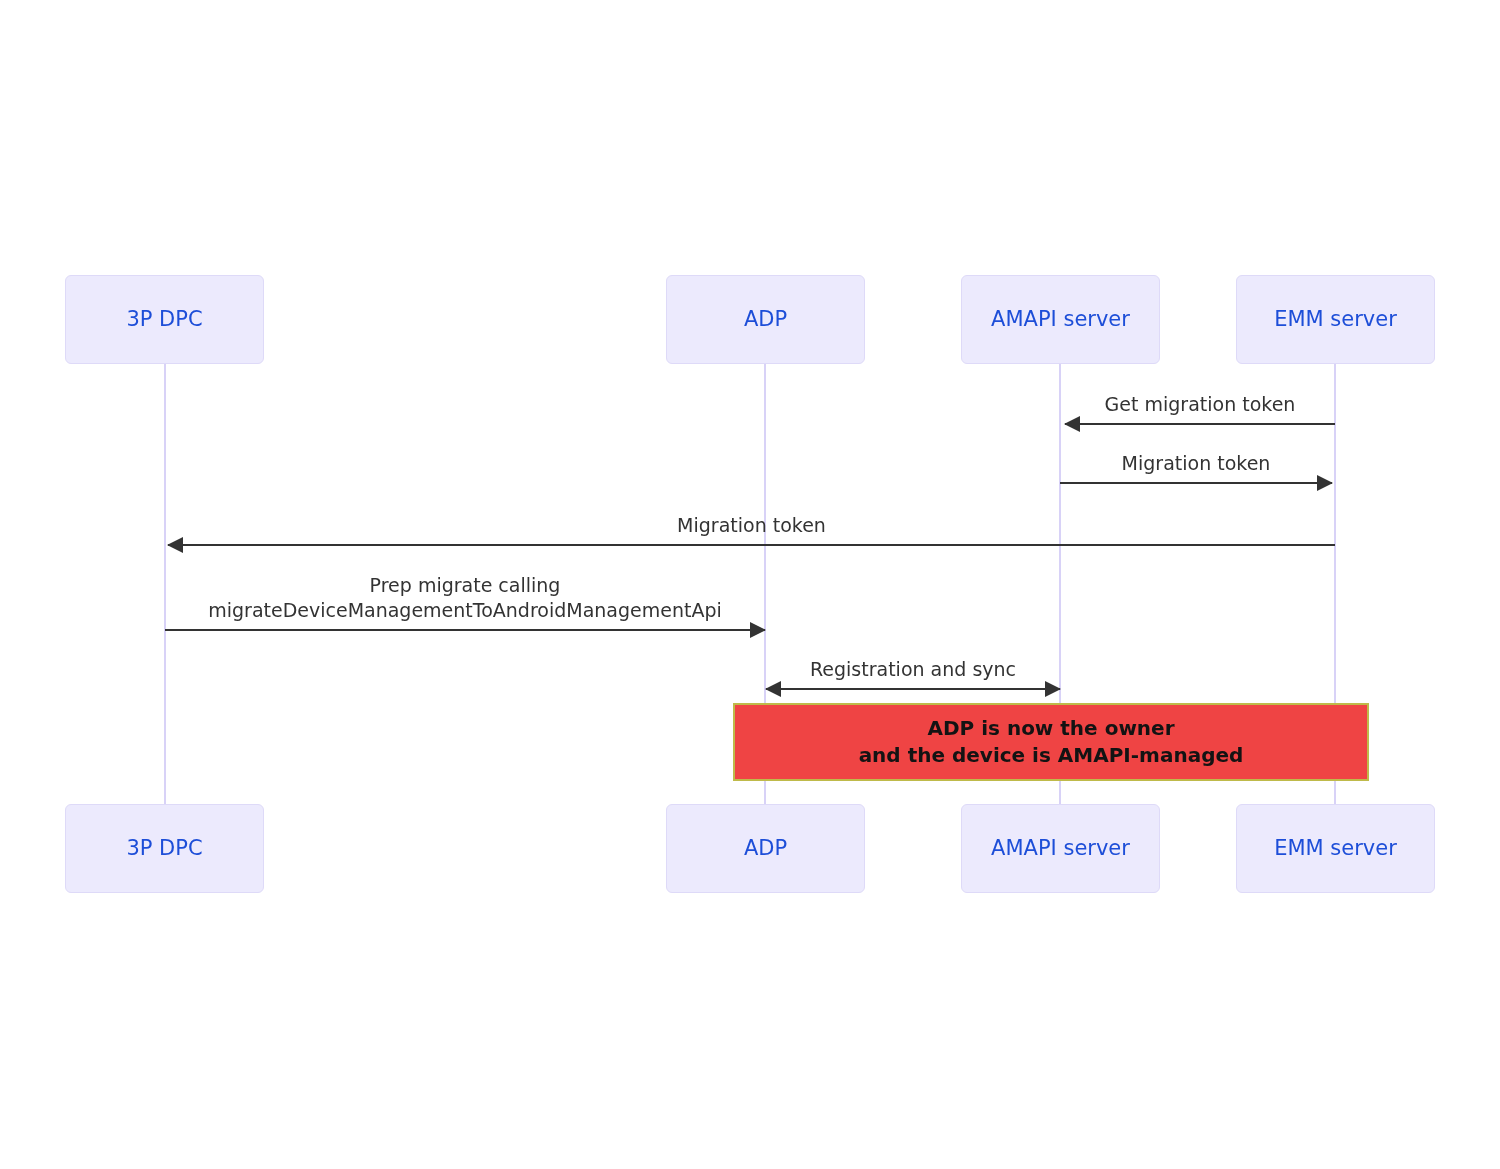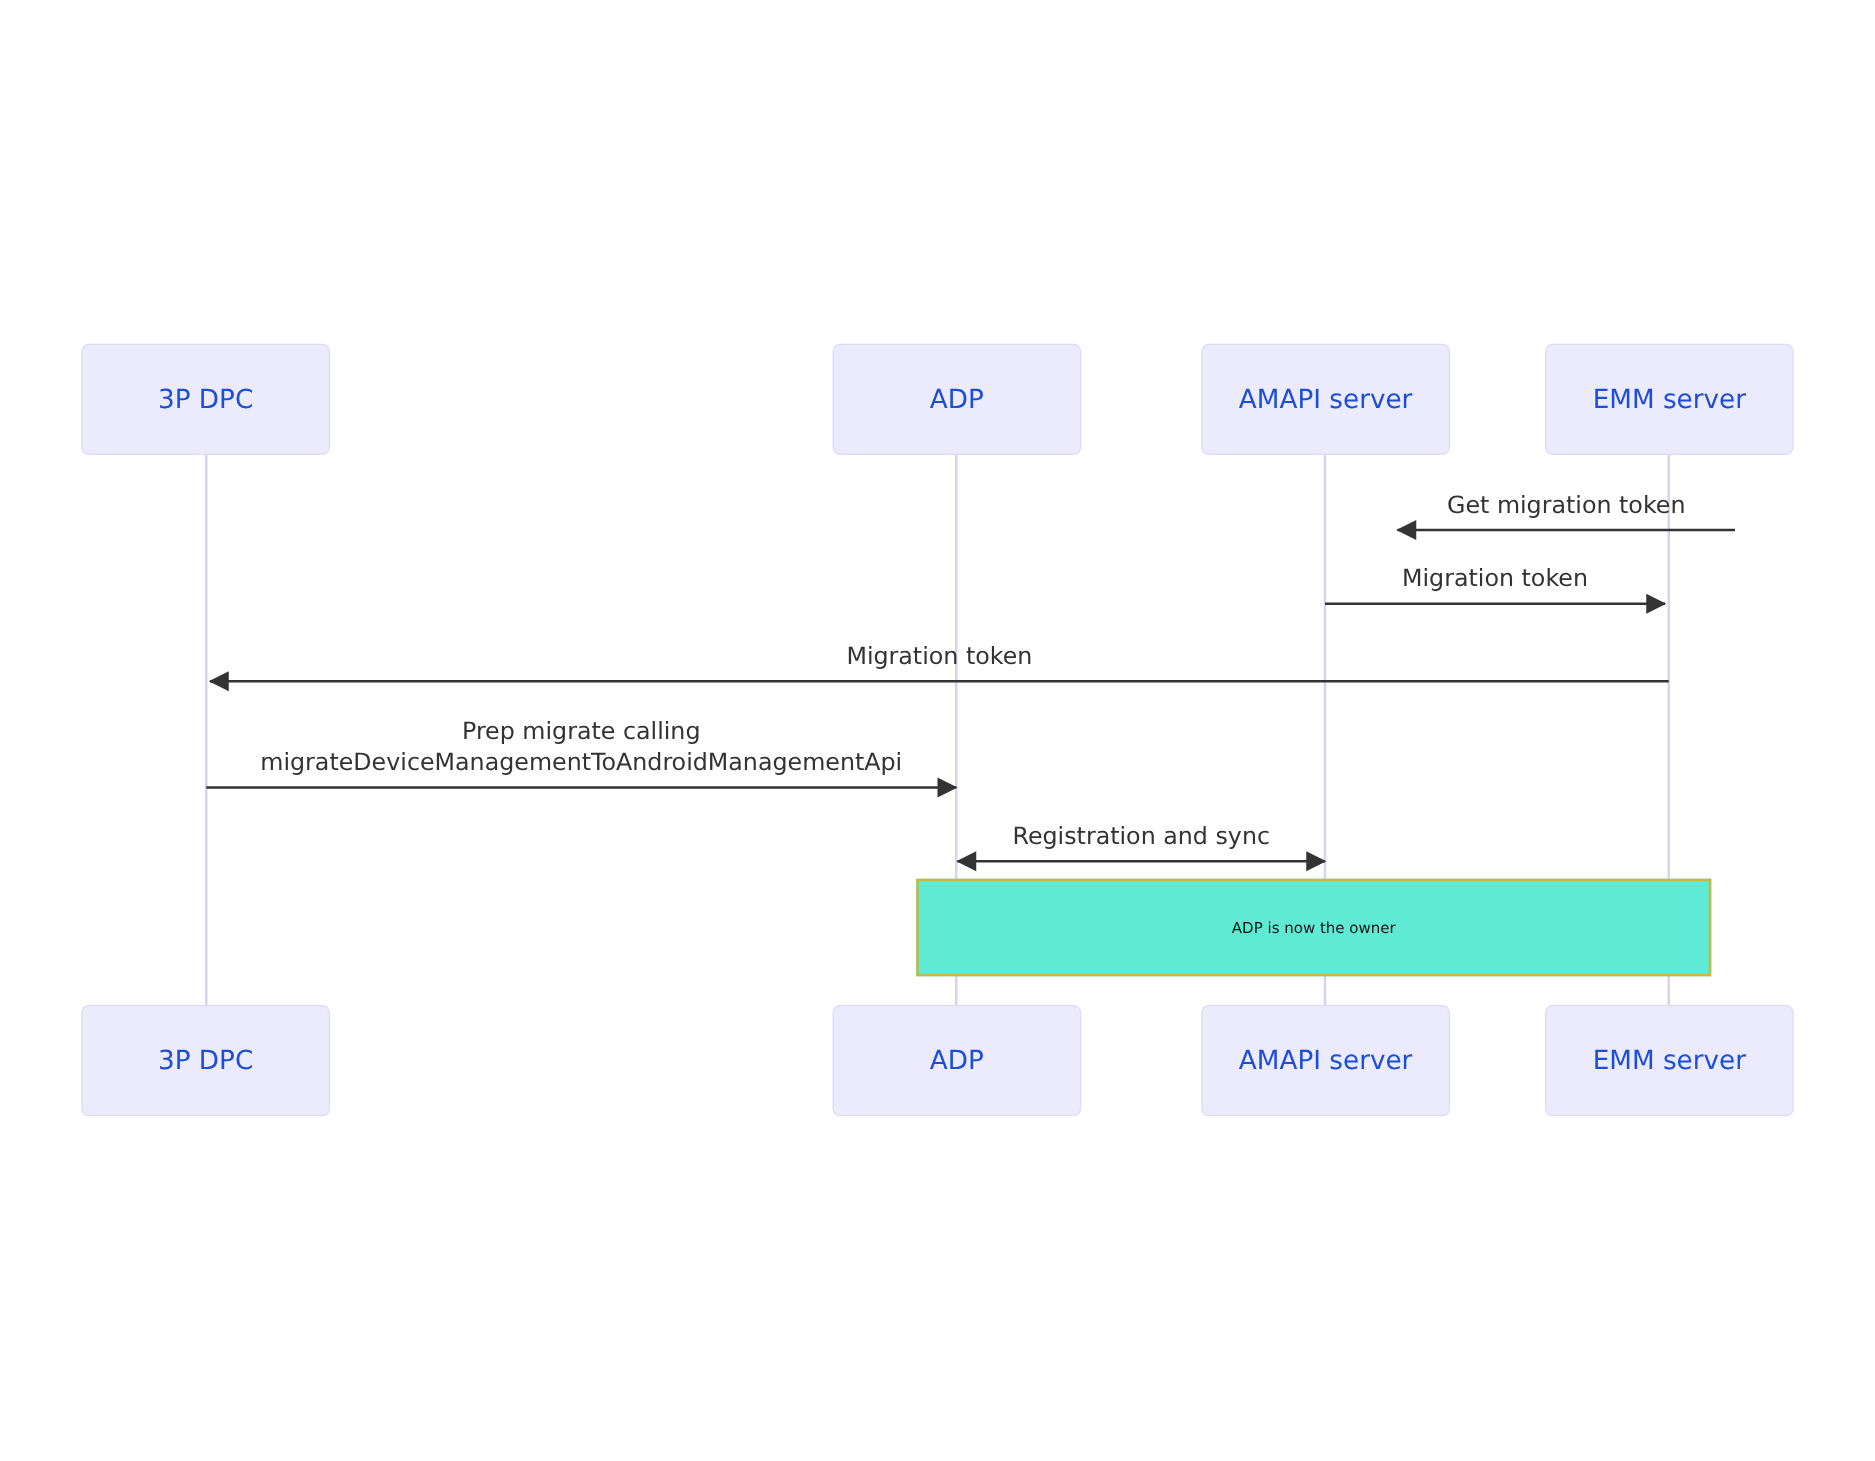--- a/index.html
+++ b/index.html
@@ -84,32 +84,33 @@
   }
   .arrowhead.left {
     left: -1px;
     border-right: 16px solid #333333;
   }
 
   
   .note-box {
     position: absolute;
     box-sizing: border-box;
-    background: #5eead4;
+    background: #ef4444;
     border: 2px solid #BFBA4A;
     display: flex;
     flex-direction: column;
     align-items: center;
     justify-content: center;
     color: #131313;
-    font-size: 12px;
+    font-size: 20px;
     line-height: 27px;
     text-align: center;
     font-family: "DejaVu Sans", sans-serif;
     z-index: 5;
+    font-weight: bold;
   }
   .note-line { display: block; }
 </style>
 </head>
 <body>
 
 <div id="diagram">
 
   <div class="lifeline" style="left:164px; top:364px; height:440px;"></div>
   <div class="lifeline" style="left:764px; top:364px; height:440px;"></div>
@@ -122,21 +123,21 @@
   <div class="actor-box" style="left:666px; top:275px; width:199px; height:89px;">
     <span>ADP</span>
   </div>
   <div class="actor-box" style="left:961px; top:275px; width:199px; height:89px;">
     <span>AMAPI server</span>
   </div>
   <div class="actor-box" style="left:1236px; top:275px; width:199px; height:89px;">
     <span>EMM server</span>
   </div>
 
-  <div class="message" style="left:1118px; top:373px; width:270px; height:52px;">
+  <div class="message" style="left:1065px; top:373px; width:270px; height:52px;">
     <div class="msg-label">Get migration token</div>
     <div class="msg-line" style="width:270px;"></div>
     <div class="arrowhead left"></div>
   </div>
 
   <div class="message" style="left:1060px; top:432px; width:272px; height:52px;">
     <div class="msg-label">Migration token</div>
     <div class="msg-line" style="width:272px;"></div>
     <div class="arrowhead right"></div>
   </div>
@@ -156,20 +157,21 @@
 
   <div class="message" style="left:165px; top:553px; width:600px; height:78px;">
     <div class="msg-label">Prep migrate calling
 migrateDeviceManagementToAndroidManagementApi</div>
     <div class="msg-line" style="width:600px;"></div>
     <div class="arrowhead right"></div>
   </div>
 
   <div class="note-box" style="left:733px; top:703px; width:636px; height:78px;">
     <span class="note-line">ADP is now the owner</span>
+    <span class="note-line">and the device is AMAPI-managed</span>
   </div>
 
   <div class="actor-box" style="left:65px;  top:804px; width:199px; height:89px;">
     <span>3P DPC</span>
   </div>
   <div class="actor-box" style="left:666px; top:804px; width:199px; height:89px;">
     <span>ADP</span>
   </div>
   <div class="actor-box" style="left:961px; top:804px; width:199px; height:89px;">
     <span>AMAPI server</span>

